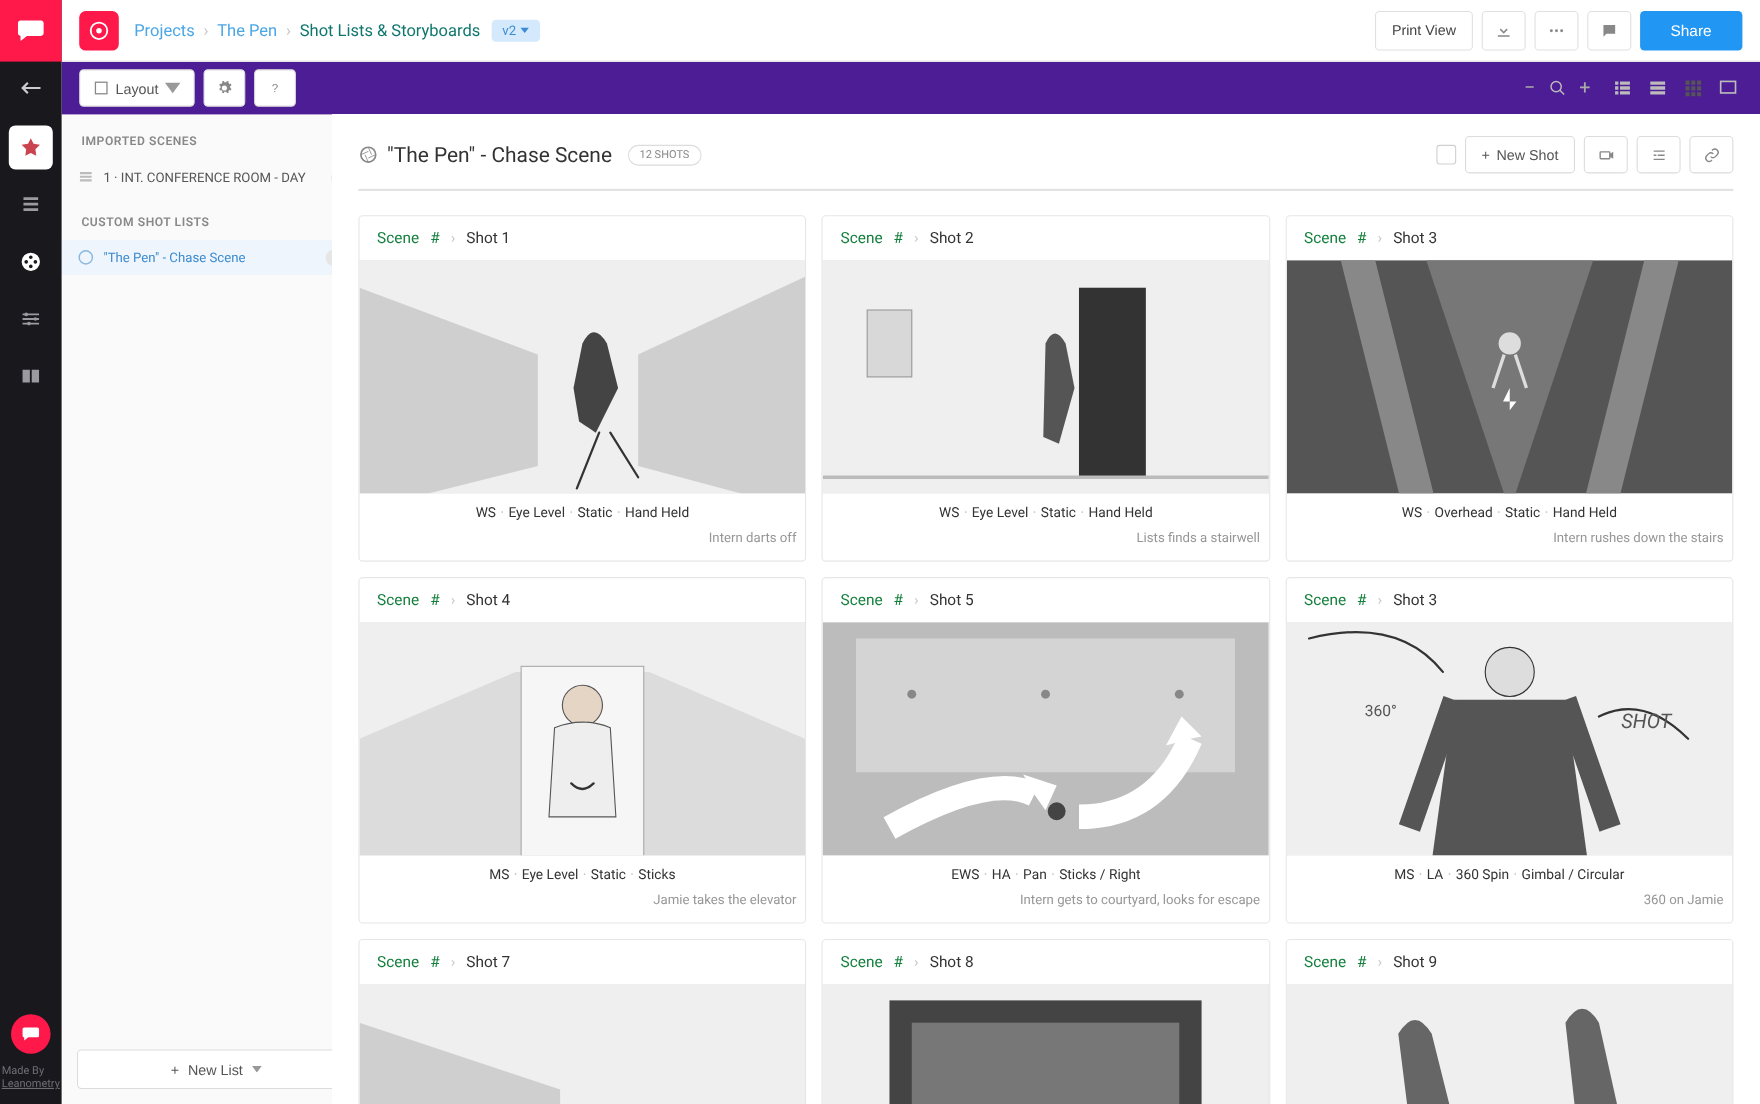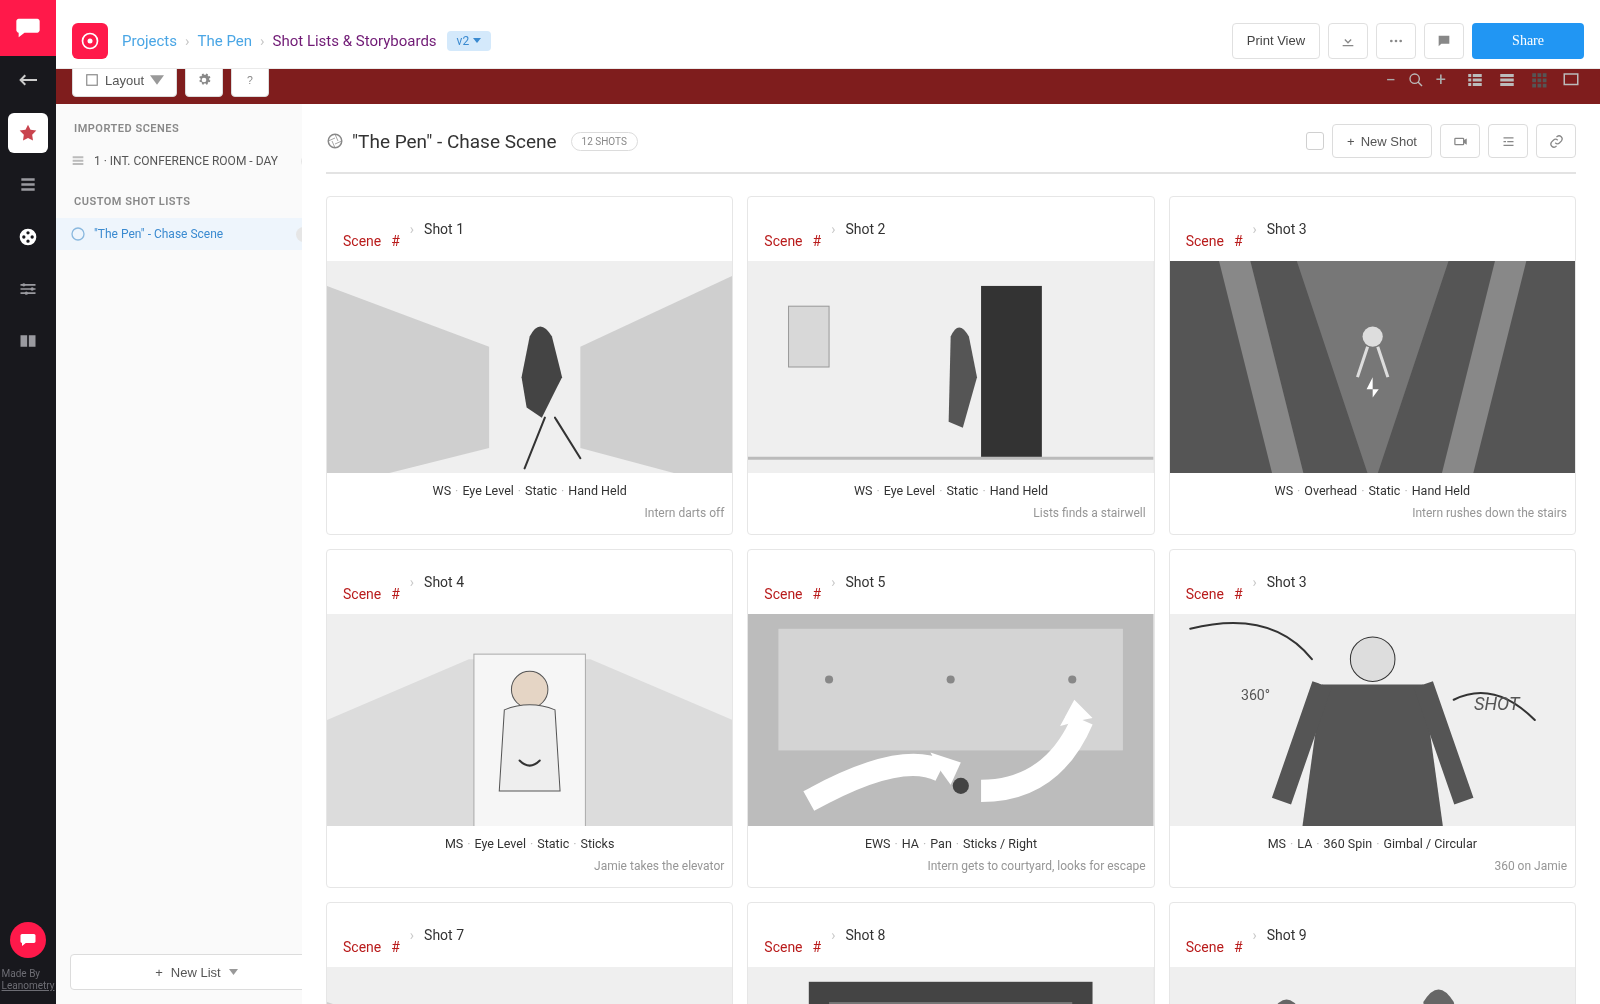--- a/index.html
+++ b/index.html
@@ -15,36 +15,36 @@
 .rail-item svg { width: 20px; height: 20px; fill: #9a9aa0; }
 .rail-item.active-white svg { fill: #c9444e; }
 .rail-item.bright svg { fill: #fff; }
 .rail-bottom { margin-top: auto; margin-bottom: 12px; display:flex; flex-direction:column; align-items:center; }
 .rail-bubble { width: 36px; height: 36px; border-radius: 50%; background: #ff194a; display:flex; align-items:center; justify-content:center; margin-bottom:10px; }
 .rail-bubble svg { width:18px; height:18px; fill:#fff; }
 .rail-credit { color:#6d6d74; font-size:10px; text-align:left; line-height:1.2; }
 .rail-credit u { text-decoration: underline; }
 
 
-.header { position: fixed; left: 56px; top: 0; right: 0; height: 56px; background: #fff; border-bottom: 1px solid #eaeaea; display: flex; align-items: center; padding: 0 16px; z-index: 90; margin-top: 13px; }
+.header { position: fixed; left: 56px; top: 0; right: 0; height: 56px; background: #fff; border-bottom: 1px solid #eaeaea; display: flex; align-items: center; padding: 0 16px; z-index: 90; }
 .header-appicon { width: 36px; height: 36px; border-radius: 6px; background: #ff194a; display:flex; align-items:center; justify-content:center; margin-right: 14px; }
 .header-appicon svg { width:20px; height:20px; fill:#fff; }
 .breadcrumbs { display: flex; align-items:center; gap: 8px; font-size: 15px; }
 .breadcrumbs .bc-link { color: #4aa6e5; cursor: pointer; }
 .breadcrumbs .bc-sep { color: #c7c7c7; }
-.breadcrumbs .bc-current { color: #701a75; }
+.breadcrumbs .bc-current { color: #0f766e; }
 .version-pill { margin-left: 10px; background: #d4e9fb; color: #3a8ad0; padding: 3px 10px; border-radius: 4px; font-size: 12px; display:flex; align-items:center; gap:4px; cursor:pointer; }
 .header-right { margin-left: auto; display: flex; gap: 8px; align-items:center; }
 .hbtn { height: 36px; padding: 0 14px; border: 1px solid #e0e0e0; border-radius: 4px; background: #fff; font-size: 13px; color: #444; cursor: pointer; display:flex; align-items:center; justify-content:center; }
 .hbtn.iconbtn { width: 40px; padding: 0; }
 .hbtn.iconbtn svg { width: 16px; height: 16px; fill: #888; }
-.share-btn { height: 36px; padding: 0 40px; border: none; border-radius: 4px; background: #2196f3; color: #fff; font-size: 14px; cursor: pointer; font-family: Liberation Serif, serif; }
-
-
-.toolbar { position: fixed; left: 56px; top: 56px; right: 0; height: 48px; display: flex; align-items: center; padding: 0 16px; z-index: 85; background:#7f1d1d; }
+.share-btn { height: 36px; padding: 0 28px; border: none; border-radius: 4px; background: #2196f3; color: #fff; font-size: 14px; cursor: pointer; }
+
+
+.toolbar { position: fixed; left: 56px; top: 56px; right: 0; height: 48px; display: flex; align-items: center; padding: 0 16px; z-index: 85; background:#4c1d95; }
 .tbtn { height: 34px; padding: 0 12px; border: 1px solid #dcdcdc; border-radius: 4px; background: #fff; font-size: 13px; color: #555; cursor: pointer; display:flex; align-items:center; gap:6px; margin-right:8px; }
 .tbtn.iconbtn { width: 38px; padding: 0; justify-content:center; }
 .tbtn svg { width:14px; height:14px; fill:#888; }
 .toolbar-right { margin-left: auto; display:flex; align-items:center; gap:16px; }
 .zoom-group { display:flex; align-items:center; gap:12px; color:#aaa; }
 .zoom-group span { cursor:pointer; font-size:18px; line-height:1; }
 .view-group { display:flex; gap:6px; }
 .view-group .vbtn { width:26px; height:22px; display:flex; align-items:center; justify-content:center; cursor:pointer; }
 .view-group .vbtn svg { width:18px; height:18px; fill:#bbb; }
 .view-group .vbtn.active svg { fill:#555; }
@@ -69,21 +69,21 @@
 .shots-pill { margin-left:14px; border:1px solid #dcdcdc; border-radius: 12px; padding:3px 10px; font-size:10px; color:#888; }
 .main-header-right { margin-left:auto; display:flex; gap:8px; align-items:center; }
 .mh-check { width:18px; height:18px; border:1px solid #d0d0d0; border-radius:3px; cursor:pointer; }
 .mh-btn { height:34px; padding:0 14px; border:1px solid #dcdcdc; border-radius:4px; background:#fff; font-size:13px; color:#555; cursor:pointer; display:flex; align-items:center; gap:6px; }
 .mh-btn.iconbtn { width:40px; padding:0; justify-content:center; }
 .mh-btn svg { width:15px; height:15px; fill:#888; }
 
 .grid { display:grid; grid-template-columns: repeat(3, 1fr); gap: 14px; }
 .card { border:1px solid #e6e6e6; border-radius:4px; background:#fff; }
 .card-head { padding:12px 16px; display:flex; align-items:center; gap:10px; font-size:14px; color:#333; }
-.card-head .mute { color:#b91c1c;margin-top:24px; }
+.card-head .mute { color:#15803d; }
 .card-head .chev { color:#c9c9c9; }
 .card-img { width:100%; height:212px; background:#e9e9e9; display:flex; align-items:center; justify-content:center; position:relative; overflow:hidden; }
 .card-img svg { position:absolute; inset:0; width:100%; height:100%; }
 .card-tags { text-align:center; padding:10px 8px 4px; font-size:12.5px; color:#333; }
 .card-tags .dot { color:#bbb; margin:0 4px; }
 .card-desc { text-align:right; padding:4px 8px 14px; font-size:12px; color:#969696; }
 </style>
 </head>
 <body>
 

